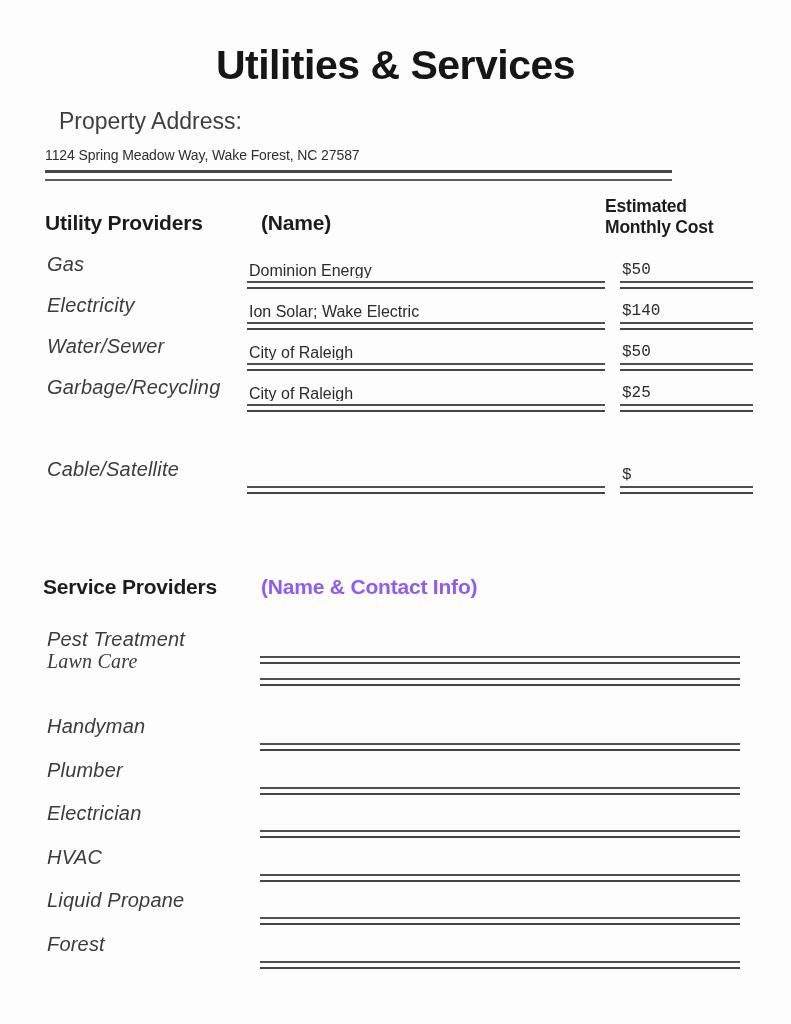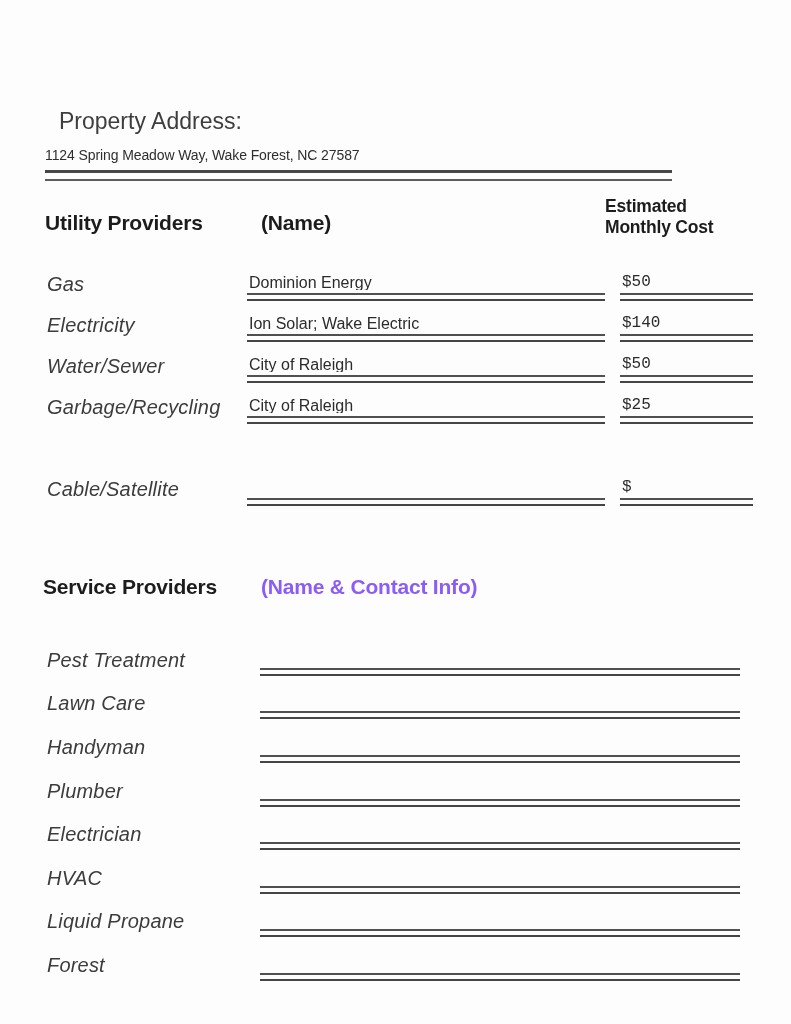--- a/index.html
+++ b/index.html
@@ -38,21 +38,21 @@
     position:absolute; left:605px; top:196px; width:148px;
     text-align:left; font-size:17.5px; font-weight:700;
     line-height:21px; color:#1c1c1c; letter-spacing:-0.2px;
   }
 
   .s-header-main { position:absolute; left:43px;  top:575px; font-size:21px; font-weight:700; color:#1c1c1c; letter-spacing:-0.2px; }
   .s-header-name { position:absolute; left:261px; top:575px; font-size:21px; font-weight:700; color:#8b5cf6; letter-spacing:-0.2px; }
 
   .u-row, .s-row {
     position:absolute; left:45px; height:36px;
-    display:flex; align-items:flex-end;margin-top:12px;
+    display:flex; 
   }
   .u-row { width:708px; }
   .s-row { width:695px; }
 
   .row-label {
     font-size:20px; font-style:italic; font-weight:300;
     color:#3c3c3c; letter-spacing:0.2px;
     white-space:nowrap;
   }
   .u-row .row-label { width:202px; padding-left:2px; box-sizing:border-box; margin-bottom:5px; }
@@ -73,28 +73,29 @@
   .dline {
     height:4px;
     border-top:2px solid #505050;
     border-bottom:2px solid #454545;
   }
 
   
   .ur0 { top:253px; } .ur1 { top:294px; } .ur2 { top:335px; }
   .ur3 { top:376px; } .ur4 { top:417px; } .ur5 { top:458px; }
   
-  .sr0 { top:628px; } .sr1 { top:671px; } .sr2 { top:715px; } .sr3 { top:759px; }
+  .sr0 { top:628px; } .sr1 { top:650px;font-family:Liberation Serif, serif; } .sr2 { top:715px; } .sr3 { top:759px; }
   .sr4 { top:802px; } .sr5 { top:846px; } .sr6 { top:889px; } .sr7 { top:933px; }
 </style>
 </head>
 <body>
 
 <div class="page">
 
+  <div class="title">Utilities &amp; Services</div>
 
   <div class="prop-label">Property Address:</div>
   <div class="prop-value">1124 Spring Meadow Way, Wake Forest, NC 27587</div>
   <div class="top-sep"></div>
 
   <div class="u-header-main">Utility Providers</div>
   <div class="u-header-name">(Name)</div>
   <div class="u-header-cost">
     <div>Estimated</div>
     <div>Monthly Cost</div>

